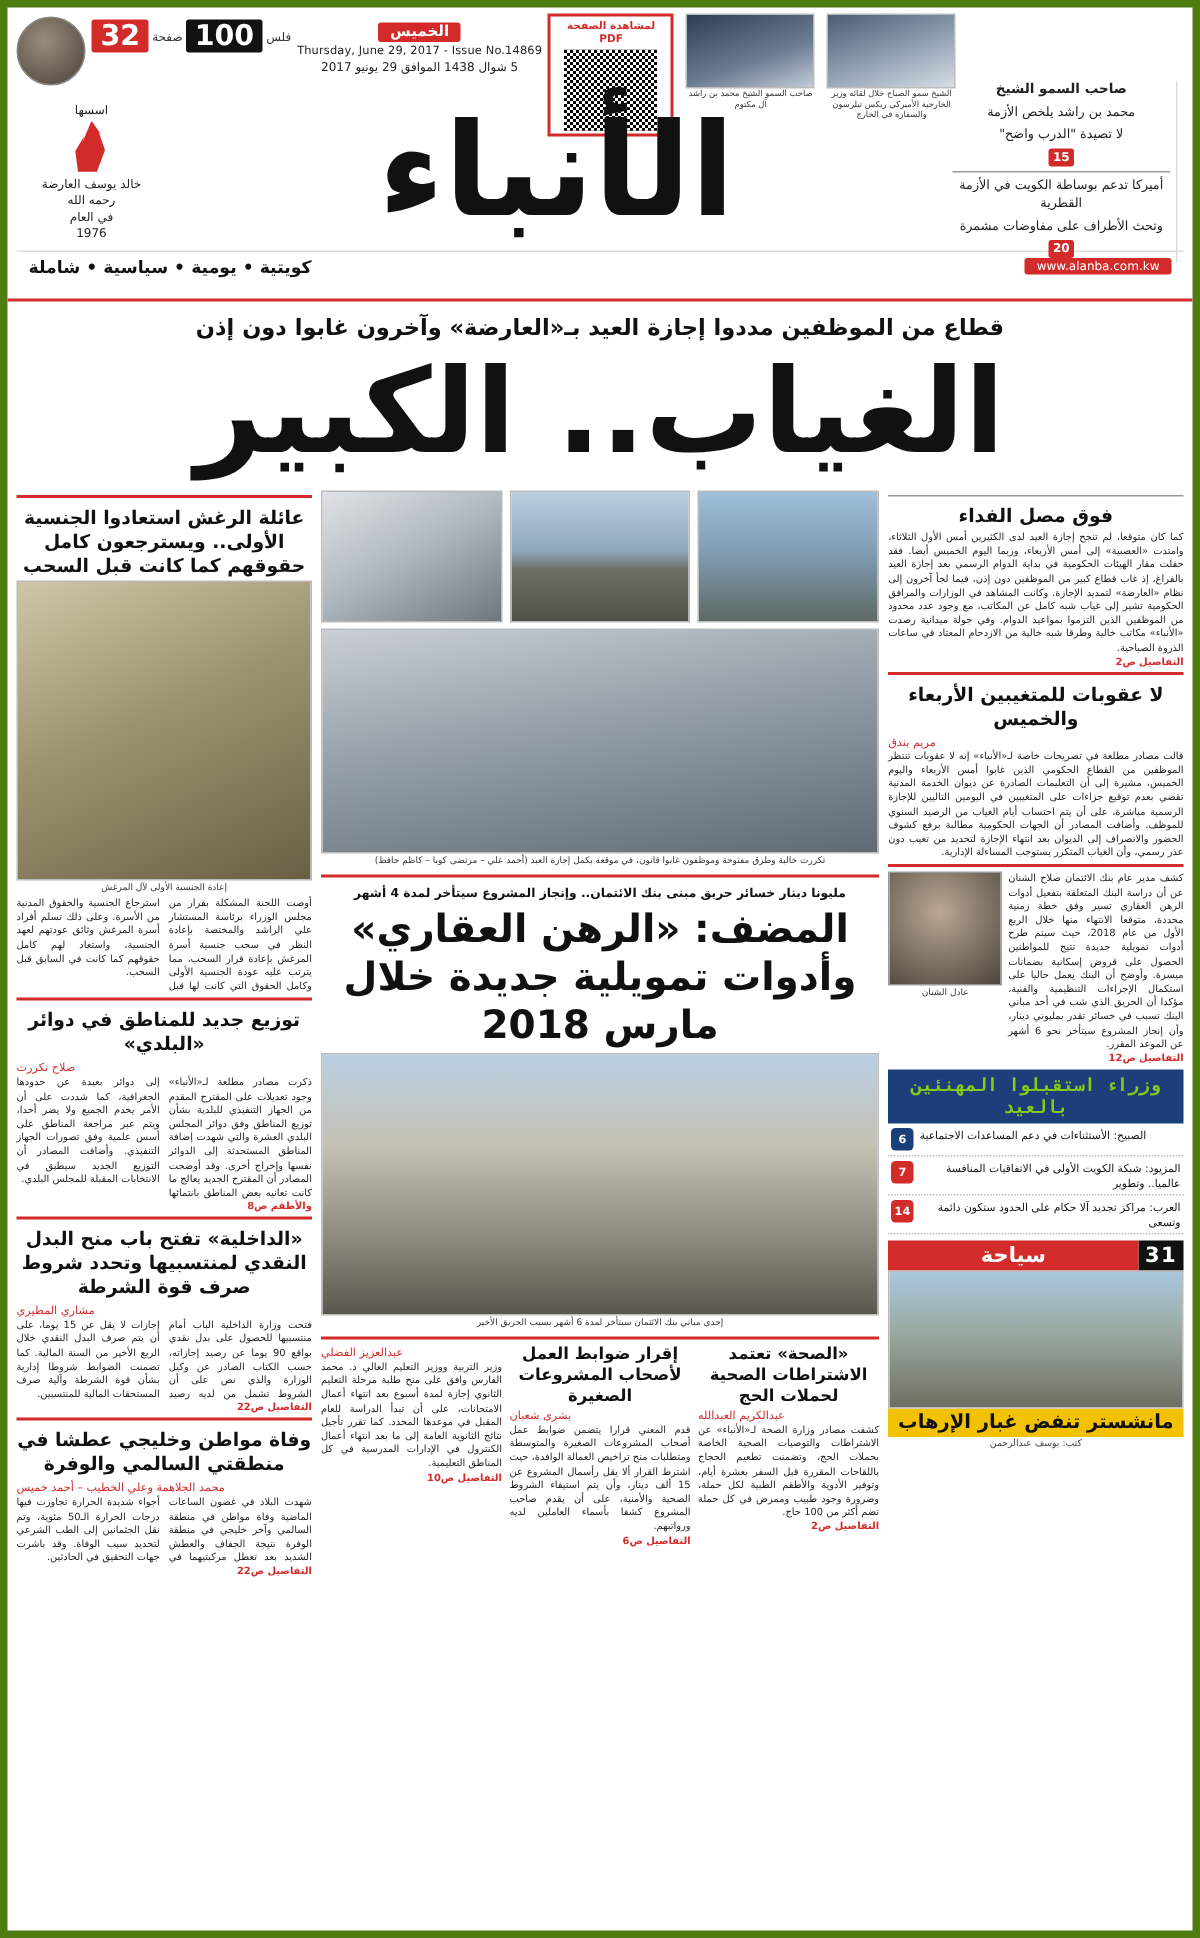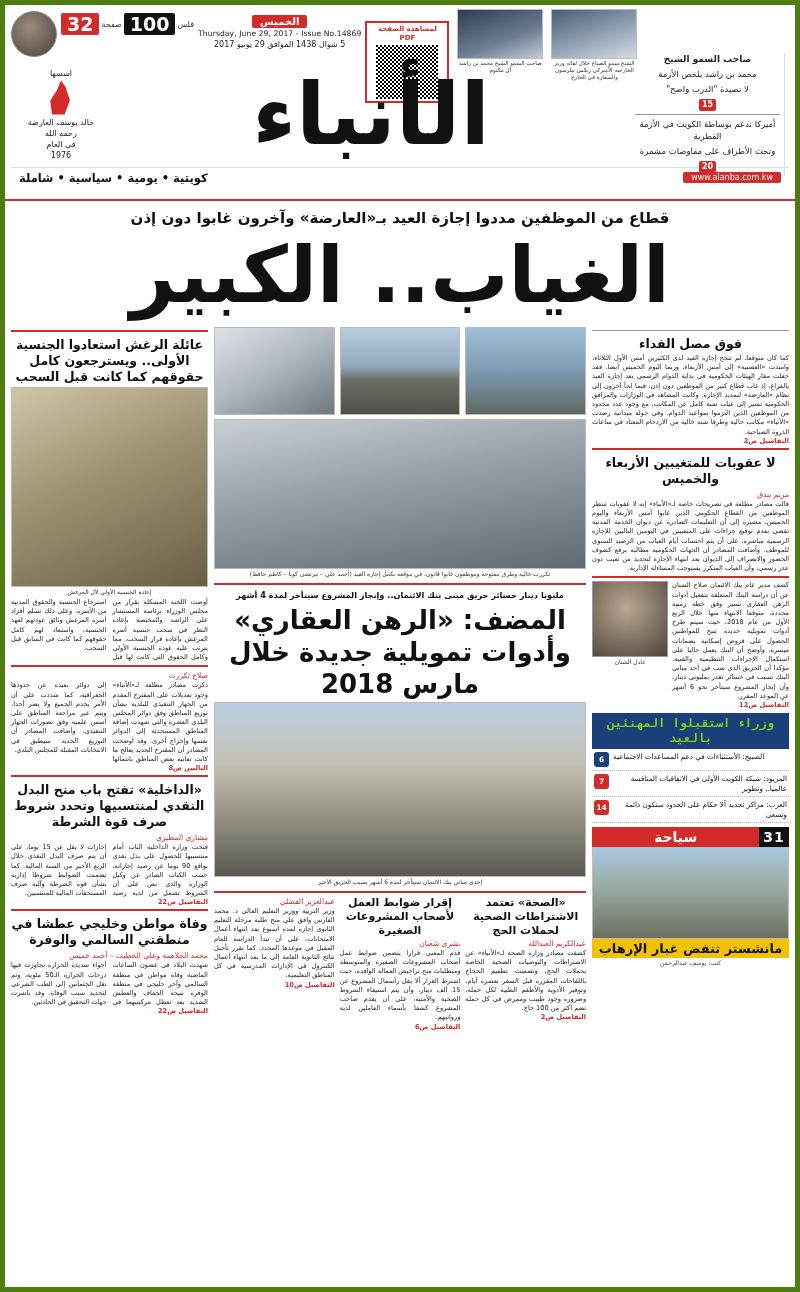--- a/index.html
+++ b/index.html
@@ -58,21 +58,21 @@
   }
   .dateline .en { font-size: 7.6px; letter-spacing: .1px; }
   .day-badge {
     background: #d32a2a; color: #fff; font-size: 10px;
     padding: 1px 8px; font-weight: bold; border-radius: 2px;
     display: inline-block;
   }
   .qr-box {
     border: 2px solid #d32a2a; padding: 2px 3px;
     text-align: center; width: 84px;
-    margin-top: 12px;
+    margin-top: 0;
   }
   .qr-label { font-size: 7px; color: #d32a2a; font-weight: bold; line-height: 9px; }
   .qr-code {
     width: 62px; height: 54px; margin: 2px auto 0;
     background:
       repeating-linear-gradient(0deg, #000 0 2px, #fff 2px 4px),
       repeating-linear-gradient(90deg, #000 0 2px, #fff 2px 4px);
     background-blend-mode: difference;
   }
   .top-photo {
@@ -143,21 +143,21 @@
   }
   .col-right { width: 200px; }
   .col-center { width: 378px; }
   .col-left { width: 200px; }
   .rule-red { height: 2px; background: #d32a2a; margin: 3px 0; }
   .rule-thin { height: 1px; background: #999; margin: 3px 0; }
   .hl-small {
     font-size: 12.5px; font-weight: bold; color: #111;
     line-height: 16px; text-align: center; padding: 2px 0;
   }
-  .byline { font-size: 7.5px; color: #d32a2a; text-align: right; padding: 1px 0; }
+  .byline { font-size: 7.5px; color: #d32a2a; text-align: left; padding: 1px 0; }
   .body-text {
     font-size: 6.6px; line-height: 9.2px; color: #222;
     text-align: justify; column-count: 1;
   }
   .body-2col { column-count: 2; column-gap: 6px; }
   .more { color: #d32a2a; font-weight: bold; font-size: 6.6px; }
   .photo {
     width: 100%; border: 1px solid #bbb; position: relative; overflow: hidden;
   }
   .cap { font-size: 6px; color: #333; text-align: center; padding: 1px 0 2px; line-height: 8px; }
@@ -282,23 +282,24 @@
   <div class="main-grid">
 
     <div class="col-right">
       <div class="rule-red"></div>
       <div class="hl-small">عائلة الرغش استعادوا الجنسية الأولى.. ويسترجعون كامل حقوقهم كما كانت قبل السحب</div>
       <div class="photo ph-docs"></div>
       <div class="cap">إعادة الجنسية الأولى لآل المرغش</div>
       <div class="body-text body-2col">أوصت اللجنة المشكلة بقرار من مجلس الوزراء برئاسة المستشار علي الراشد والمختصة بإعادة النظر في سحب جنسية أسرة المرغش بإعادة قرار السحب، مما يترتب عليه عودة الجنسية الأولى وكامل الحقوق التي كانت لها قبل استرجاع الجنسية والحقوق المدنية من الأسرة. وعلى ذلك تسلم أفراد أسرة المرغش وثائق عودتهم لعهد الجنسية، واستعاد لهم كامل حقوقهم كما كانت في السابق قبل السحب.</div>
 
       <div class="rule-red"></div>
+      <div class="hl-small">توزيع جديد للمناطق في دوائر «البلدي»</div>
       <div class="byline">صلاح تكررت</div>
       <div class="body-text body-2col">ذكرت مصادر مطلعة لـ«الأنباء» وجود تعديلات على المقترح المقدم من الجهاز التنفيذي للبلدية بشأن توزيع المناطق وفق دوائر المجلس البلدي العشرة والتي شهدت إضافة المناطق المستحدثة إلى الدوائر نفسها وإخراج أخرى. وقد أوضحت المصادر أن المقترح الجديد يعالج ما كانت تعانيه بعض المناطق بانتمائها إلى دوائر بعيدة عن حدودها الجغرافية، كما شددت على أن الأمر يخدم الجميع ولا يضر أحدا، ويتم عبر مراجعة المناطق على أسس علمية وفق تصورات الجهاز التنفيذي. وأضافت المصادر أن التوزيع الجديد سيطبق في الانتخابات المقبلة للمجلس البلدي.</div>
-      <div class="more">التاليين ص8</div>
+      <div class="more">والأطقم ص8</div>
 
       <div class="rule-red"></div>
       <div class="hl-small">«الداخلية» تفتح باب منح البدل النقدي لمنتسبيها وتحدد شروط صرف قوة الشرطة</div>
       <div class="byline">مشاري المطيري</div>
       <div class="body-text body-2col">فتحت وزارة الداخلية الباب أمام منتسبيها للحصول على بدل نقدي بواقع 90 يوما عن رصيد إجازاته، حسب الكتاب الصادر عن وكيل الوزارة والذي نص على أن الشروط تشمل من لديه رصيد إجازات لا يقل عن 15 يوما، على أن يتم صرف البدل النقدي خلال الربع الأخير من السنة المالية. كما تضمنت الضوابط شروطا إدارية بشأن قوة الشرطة وآلية صرف المستحقات المالية للمنتسبين.</div>
       <div class="more">التفاصيل ص22</div>
 
       <div class="rule-red"></div>
       <div class="hl-small">وفاة مواطن وخليجي عطشا في منطقتي السالمي والوفرة</div>
       <div class="byline">محمد الجلاهمة وعلي الخطيب – أحمد خميس</div>

